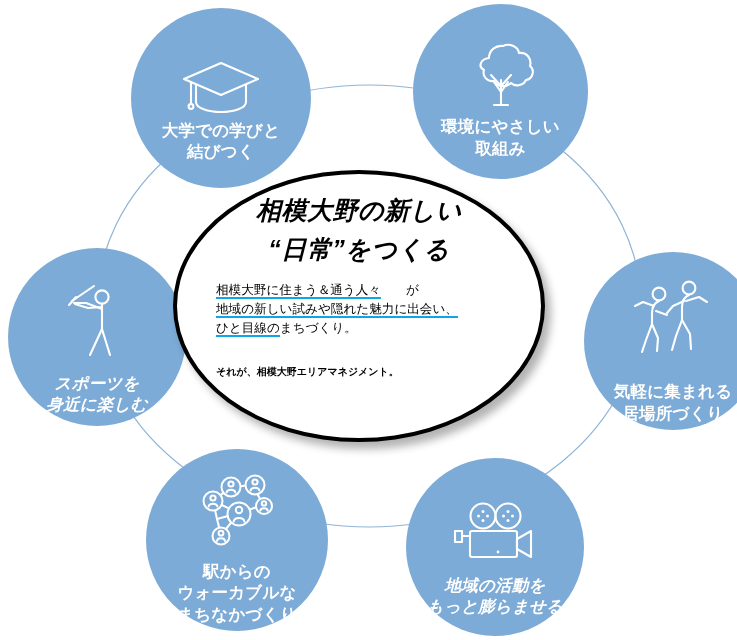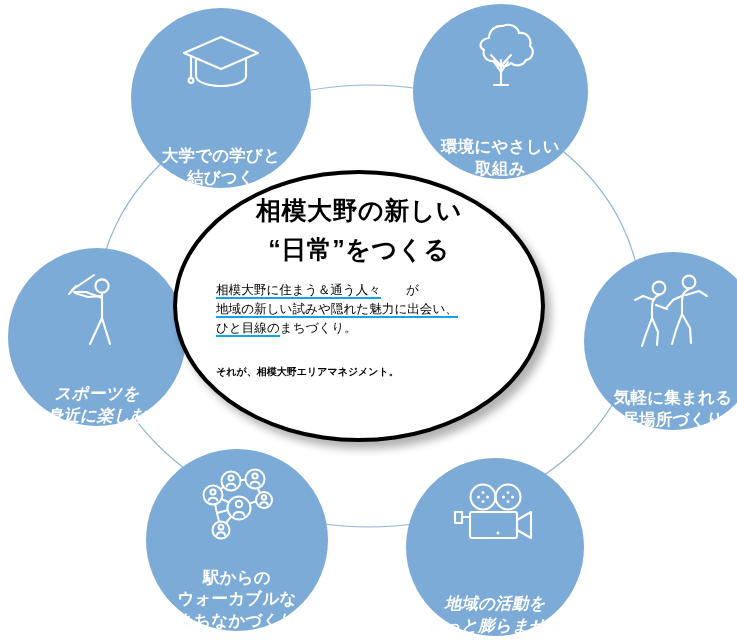--- a/index.html
+++ b/index.html
@@ -32,21 +32,21 @@
   }
 
   
   .node {
     position: absolute;
     border-radius: 50%;
     background: #7cabd7;
     display: flex;
     flex-direction: column;
     align-items: center;
-    justify-content: space-between;
+    justify-content: center;
     box-sizing: border-box;
     text-align: center;
     color: #ffffff;
   }
   .node .node-icon {
     display: block;
     line-height: 0;
   }
   .node .node-label {
     font-size: 16.5px;
@@ -97,20 +97,21 @@
 
   #center-title {
     margin-top: 17px;
     text-align: center;
     font-size: 25px;
     font-weight: bold;
     line-height: 1.55;
     color: #000000;
     letter-spacing: 0.5px;
     white-space: pre-line;
+    font-style: italic;
   }
 
   #center-body {
     margin-top: 12px;
     width: 286px;
     text-align: left;
     font-size: 12.6px;
     line-height: 1.52;
     color: #000000;
   }

